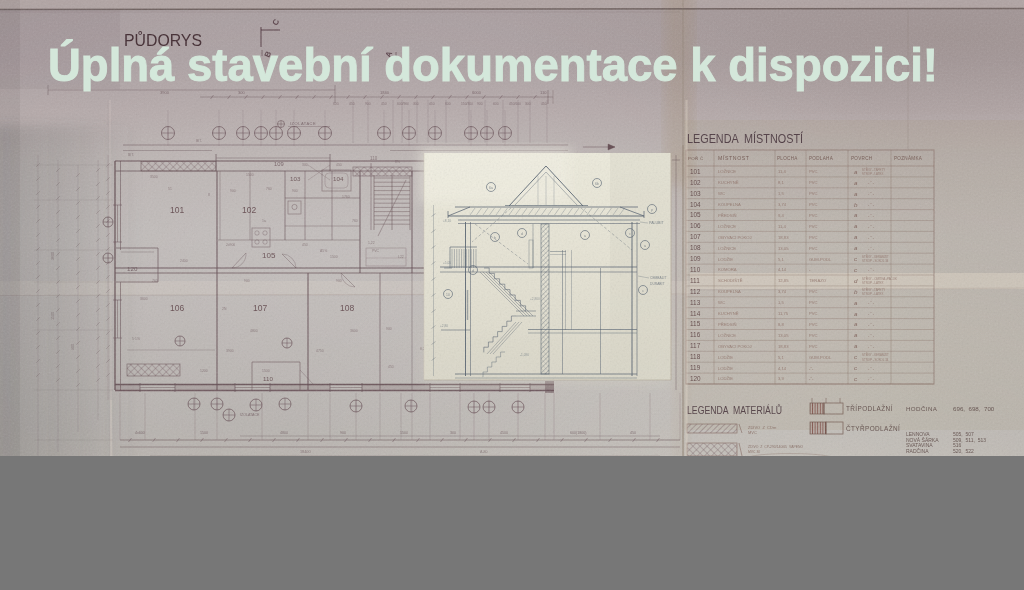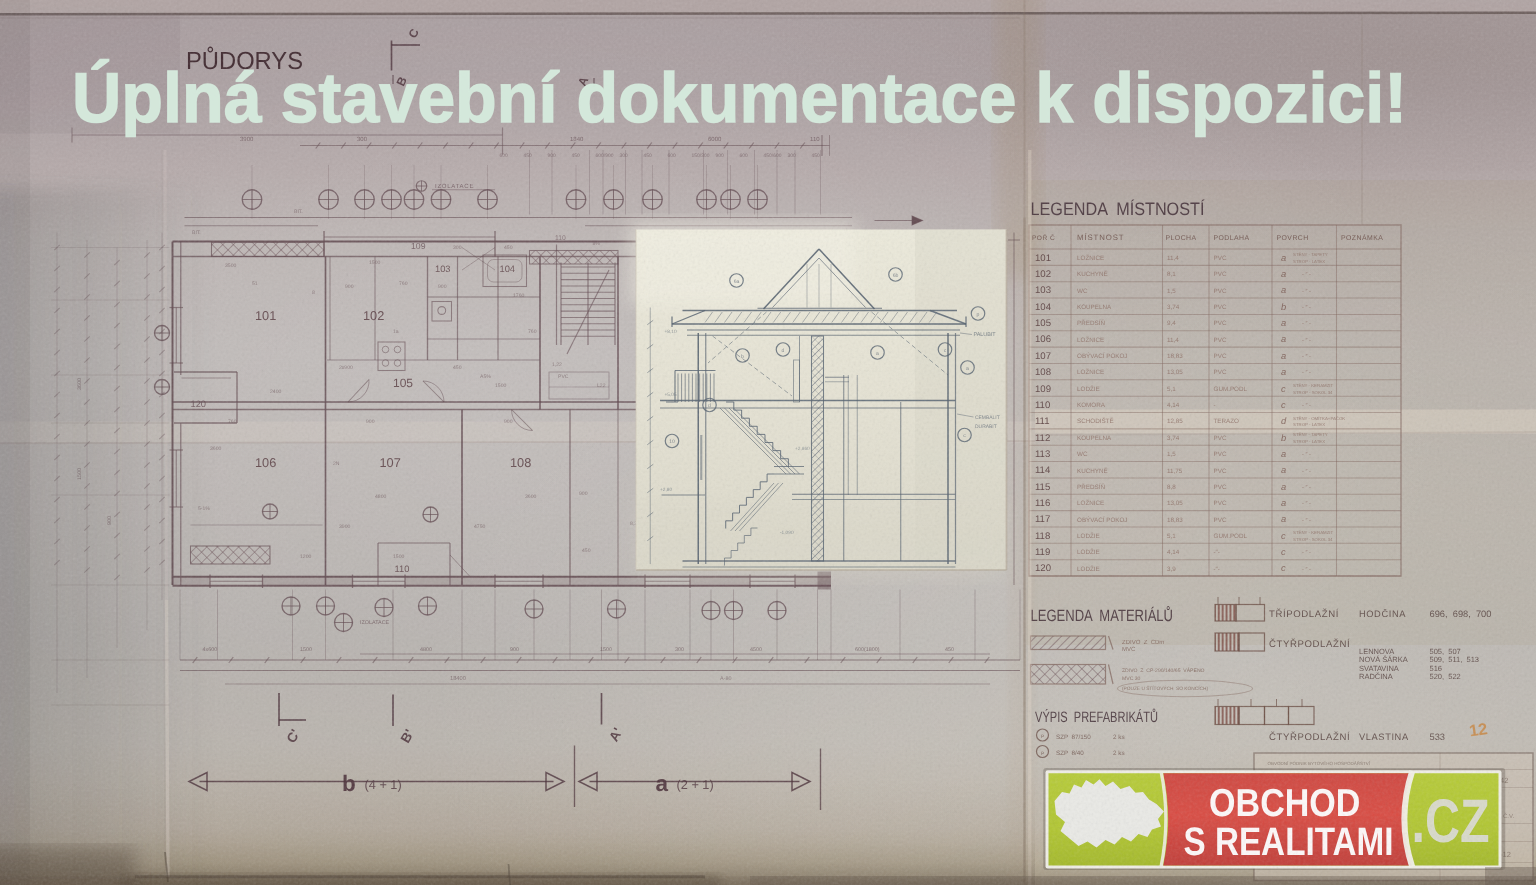--- a/index.html
+++ b/index.html
@@ -1,12 +1,12 @@
 <!DOCTYPE html>
-<html><head><meta charset="utf-8"><style>html,body{margin:0;padding:0;background:#777;}#sheet{position:relative;width:1024px;height:590px;overflow:hidden;}text{white-space:pre;}</style></head><body>
+<html><head><meta charset="utf-8"><style>html,body{margin:0;padding:0;background:#777;}#sheet{position:relative;width:1024px;height:456px;overflow:hidden;}text{white-space:pre;}</style></head><body>
 <div id="sheet"><svg width="1024" height="590" viewBox="0 0 1024 590">
 <defs>
 <linearGradient id="paper" x1="0" y1="0" x2="0" y2="1">
  <stop offset="0" stop-color="#aa9e9e"></stop>
  <stop offset="0.02" stop-color="#a69a9c"></stop>
  <stop offset="0.10" stop-color="#a79b9d"></stop>
  <stop offset="0.19" stop-color="#b0a4a4"></stop>
  <stop offset="0.27" stop-color="#b7afad"></stop>
  <stop offset="0.40" stop-color="#bab4b2"></stop>
  <stop offset="0.56" stop-color="#b6b0ad"></stop>

